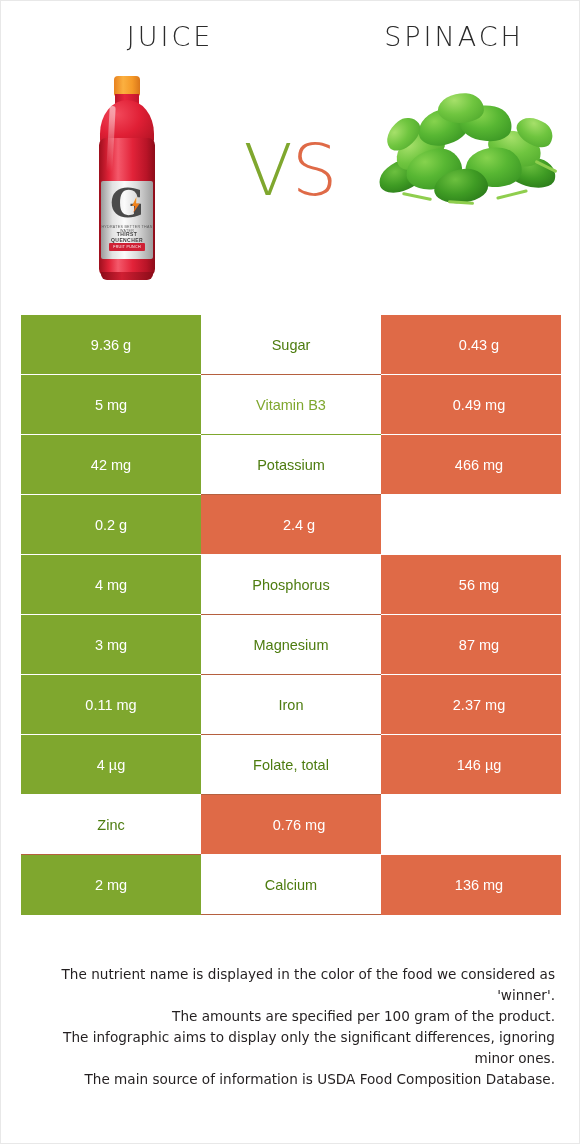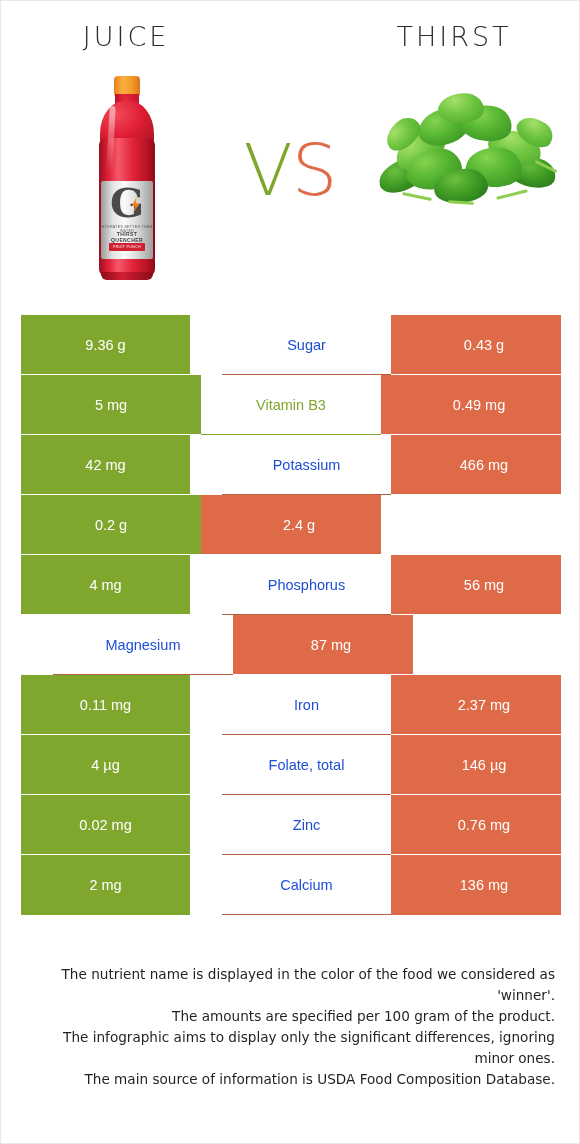--- a/index.html
+++ b/index.html
@@ -27,20 +27,21 @@
   .title{
     position:absolute;
     top:20px;
     font-family:"DejaVu Sans", sans-serif;
     font-weight:300;
     font-size:27px;
     letter-spacing:3px;
     color:#2b2b2b;
     text-align:center;
     white-space:nowrap;
+    margin-left:44px;
   }
   .title-left{left:0;width:250px;}
   .title-right{right:0;width:250px;}
 
   .vs{
     position:absolute;
     left:0;right:0;
     top:133px;
     text-align:center;
     font-family:"DejaVu Sans", sans-serif;
@@ -198,21 +199,21 @@
     width:180px;
     background:#DF6A47;
     color:#ffffff;
     font-size:14.5px;
     border-bottom:1.6px solid #ffffff;
     padding-left:16px;
   }
   .row:last-child .cell-left,
   .row:last-child .cell-right{border-bottom:none;}
   .mid-green{color:#7FA72E;border-bottom:1.2px solid #7FA72E;}
-  .mid-orange{color:#1d4ed8;border-bottom:1.2px solid #B5603F;margin-left:32px;}
+  .mid-orange{color:#4d7c0f;border-bottom:1.2px solid #B5603F;}
 
   
   .footer{
     position:absolute;
     left:0;right:0;
     top:963px;
     text-align:right;
     font-family:"DejaVu Sans", sans-serif;
     font-size:13.6px;
     line-height:21px;
@@ -222,21 +223,21 @@
   }
 </style>
 </head>
 <body>
 
 <div class="page">
 
   <div class="header">
 
     <div class="title title-left">JUICE</div>
-    <div class="title title-right">THIRST</div>
+    <div class="title title-right">SPINACH</div>
 
     <div class="vs">
       <span class="v">V</span><span class="s">S</span>
     </div>
 
     <div class="prod prod-left">
       <div class="bottle">
         <div class="b-cap"></div>
         <div class="b-neck"></div>
         <div class="b-shoulder"></div>
@@ -303,38 +304,38 @@
       <div class="cell cell-right">2.4 g</div>
     </div>
 
     <div class="row">
       <div class="cell cell-left">4 mg</div>
       <div class="cell cell-mid mid-orange">Phosphorus</div>
       <div class="cell cell-right">56 mg</div>
     </div>
 
     <div class="row">
+      <div class="cell cell-left">3 mg</div>
       <div class="cell cell-mid mid-orange">Magnesium</div>
       <div class="cell cell-right">87 mg</div>
     </div>
 
     <div class="row">
       <div class="cell cell-left">0.11 mg</div>
       <div class="cell cell-mid mid-orange">Iron</div>
       <div class="cell cell-right">2.37 mg</div>
     </div>
 
     <div class="row">
       <div class="cell cell-left">4 µg</div>
       <div class="cell cell-mid mid-orange">Folate, total</div>
       <div class="cell cell-right">146 µg</div>
     </div>
 
     <div class="row">
-      <div class="cell cell-left">0.02 mg</div>
       <div class="cell cell-mid mid-orange">Zinc</div>
       <div class="cell cell-right">0.76 mg</div>
     </div>
 
     <div class="row">
       <div class="cell cell-left">2 mg</div>
       <div class="cell cell-mid mid-orange">Calcium</div>
       <div class="cell cell-right">136 mg</div>
     </div>
 

